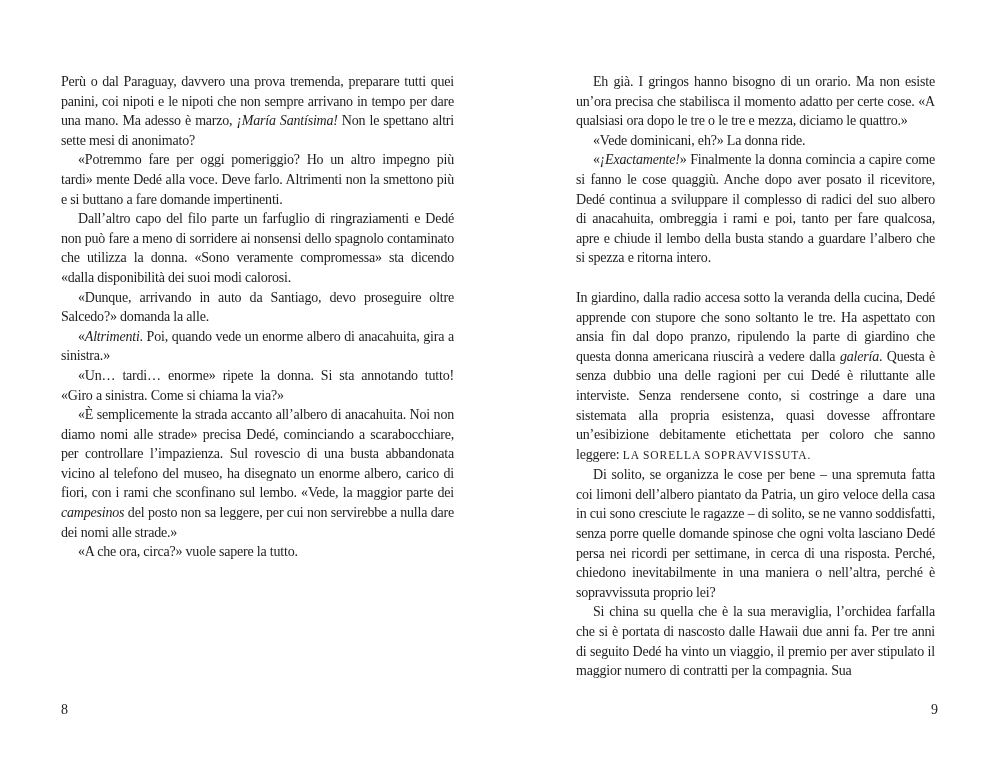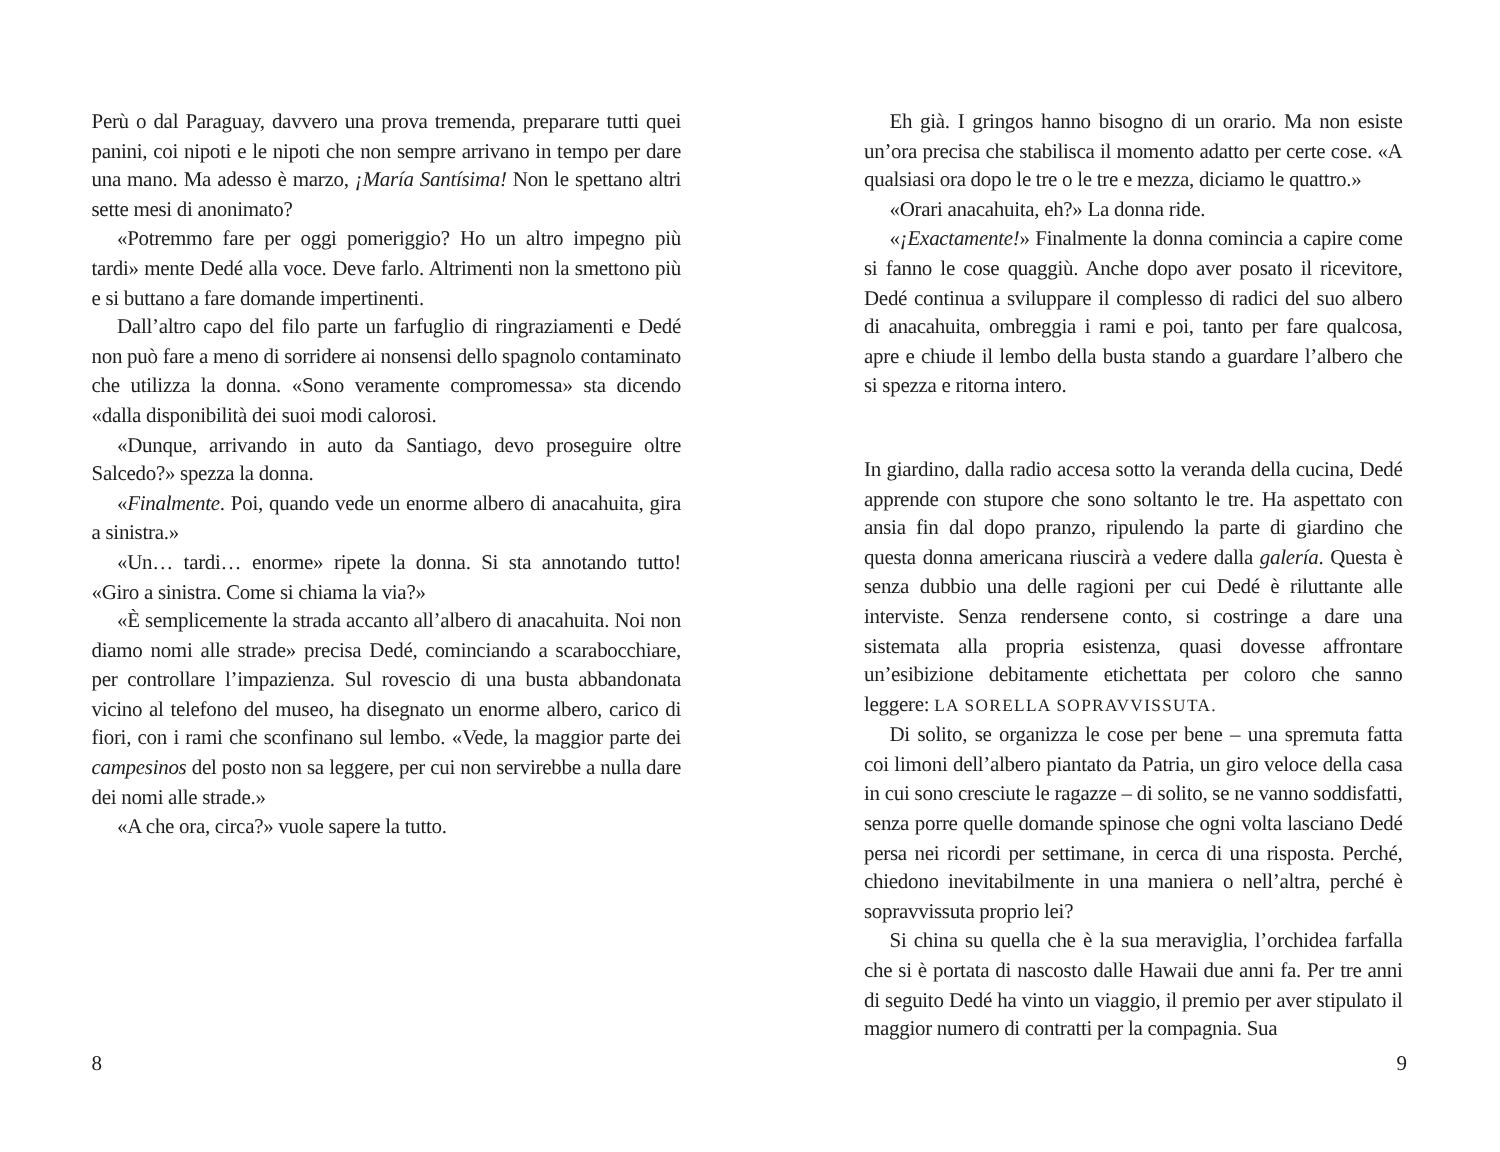--- a/index.html
+++ b/index.html
@@ -25,21 +25,21 @@
     font-size: 14px;
     line-height: 19.6px;
     letter-spacing: -0.2px;
     hyphens: auto;
     -webkit-hyphens: auto;
   }
   .page.left  { left: 61px;  width: 393px; }
   .page.right { left: 576px; width: 359px; }
   .page p { margin: 0; padding: 0; }
   .page p.indent { text-indent: 17px; }
-  .page p.space-before { margin-top: 36px; }
+  .page p.space-before { margin-top: 20px; }
   .italic { font-style: italic; }
   .caps { font-size: 11.5px; letter-spacing: 0.9px; }
   .folio {
     position: absolute;
     top: 702px;
     font-size: 14px;
     color: #1d1d1d;
     letter-spacing: 0;
   }
   .folio.folio-left  { left: 61px; }
@@ -47,30 +47,30 @@
 </style>
 </head>
 <body>
 
 <main class="spread">
 
   <section class="page left">
       <p class="noindent"><span>Perù o dal Paraguay, davvero una prova tremenda, preparare tutti quei panini, coi nipoti e le nipoti che non sempre arrivano in tempo per dare una mano. Ma adesso è marzo, </span><span class="italic">¡María Santísima!</span><span> Non le spettano altri sette mesi di anonimato?</span></p>
       <p class="indent"><span>«Potremmo fare per oggi pomeriggio? Ho un altro impegno più tardi» mente Dedé alla voce. Deve farlo. Altrimenti non la smettono più e si buttano a fare domande impertinenti.</span></p>
       <p class="indent"><span>Dall’altro capo del filo parte un farfuglio di ringraziamenti e Dedé non può fare a meno di sorridere ai nonsensi dello spagnolo contaminato che utilizza la donna. «Sono veramente compromessa» sta dicendo «dalla disponibilità dei suoi modi calorosi.</span></p>
-      <p class="indent"><span>«Dunque, arrivando in auto da Santiago, devo proseguire oltre Salcedo?» spezza la donna.</span></p>
-      <p class="indent"><span>«</span><span class="italic">Finalmente</span><span>. Poi, quando vede un enorme albero di anacahuita, gira a sinistra.»</span></p>
+      <p class="indent"><span>«Dunque, arrivando in auto da Santiago, devo proseguire oltre Salcedo?» domanda la alle.</span></p>
+      <p class="indent"><span>«</span><span class="italic">Altrimenti</span><span>. Poi, quando vede un enorme albero di anacahuita, gira a sinistra.»</span></p>
       <p class="indent"><span>«Un… tardi… enorme» ripete la donna. Si sta annotando tutto! «Giro a sinistra. Come si chiama la via?»</span></p>
       <p class="indent"><span>«È semplicemente la strada accanto all’albero di anacahuita. Noi non diamo nomi alle strade» precisa Dedé, cominciando a scarabocchiare, per controllare l’impazienza. Sul rovescio di una busta abbandonata vicino al telefono del museo, ha disegnato un enorme albero, carico di fiori, con i rami che sconfinano sul lembo. «Vede, la maggior parte dei </span><span class="italic">campesinos</span><span> del posto non sa leggere, per cui non servirebbe a nulla dare dei nomi alle strade.»</span></p>
       <p class="indent"><span>«A che ora, circa?» vuole sapere la tutto.</span></p>
     </section>
 
   <section class="page right">
       <p class="indent"><span>Eh già. I gringos hanno bisogno di un orario. Ma non esiste un’ora precisa che stabilisca il momento adatto per certe cose. «A qualsiasi ora dopo le tre o le tre e mezza, diciamo le quattro.»</span></p>
-      <p class="indent"><span>«Orari anacahuita, eh?» La donna ride.</span></p>
+      <p class="indent"><span>«Vede dominicani, eh?» La donna ride.</span></p>
       <p class="indent"><span>«</span><span class="italic">¡Exactamente!</span><span>» Finalmente la donna comincia a capire come si fanno le cose quaggiù. Anche dopo aver posato il ricevitore, Dedé continua a sviluppare il complesso di radici del suo albero di anacahuita, ombreggia i rami e poi, tanto per fare qualcosa, apre e chiude il lembo della busta stando a guardare l’albero che si spezza e ritorna intero.</span></p>
       <p class="noindent space-before"><span>In giardino, dalla radio accesa sotto la veranda della cucina, Dedé apprende con stupore che sono soltanto le tre. Ha aspettato con ansia fin dal dopo pranzo, ripulendo la parte di giardino che questa donna americana riuscirà a vedere dalla </span><span class="italic">galería</span><span>. Questa è senza dubbio una delle ragioni per cui Dedé è riluttante alle interviste. Senza rendersene conto, si costringe a dare una sistemata alla propria esistenza, quasi dovesse affrontare un’esibizione debitamente etichettata per coloro che sanno leggere: </span><span class="caps">LA SORELLA SOPRAVVISSUTA.</span></p>
       <p class="indent"><span>Di solito, se organizza le cose per bene – una spremuta fatta coi limoni dell’albero piantato da Patria, un giro veloce della casa in cui sono cresciute le ragazze – di solito, se ne vanno soddisfatti, senza porre quelle domande spinose che ogni volta lasciano Dedé persa nei ricordi per settimane, in cerca di una risposta. Perché, chiedono inevitabilmente in una maniera o nell’altra, perché è sopravvissuta proprio lei?</span></p>
       <p class="indent"><span>Si china su quella che è la sua meraviglia, l’orchidea farfalla che si è portata di nascosto dalle Hawaii due anni fa. Per tre anni di seguito Dedé ha vinto un viaggio, il premio per aver stipulato il maggior numero di contratti per la compagnia. Sua</span></p>
     </section>
 
   <div class="folio folio-left">8</div>
 
   <div class="folio folio-right">9</div>
 

